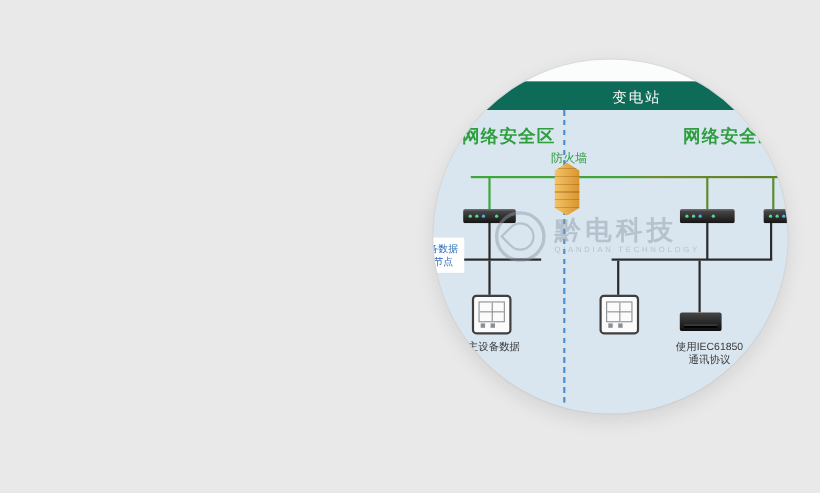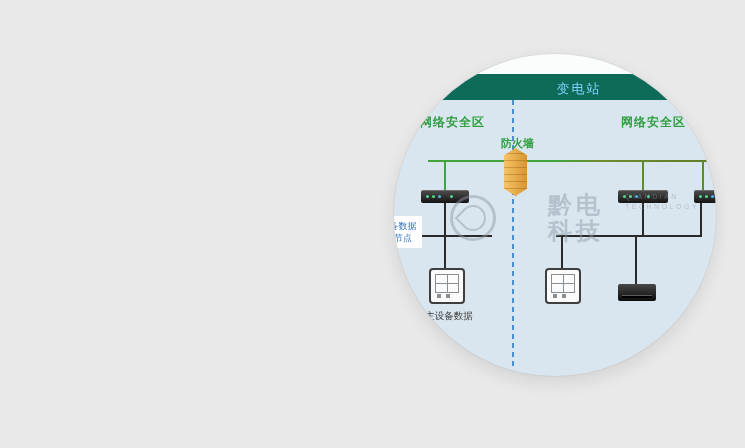--- a/index.html
+++ b/index.html
@@ -14,34 +14,34 @@
   
   .circle{
     position:absolute;left:394px;top:54px;width:322px;height:322px;
     border-radius:50%;overflow:hidden;background:#d9e6f0;
     box-shadow:0 0 0 1px rgba(0,0,0,0.04), 0 6px 18px rgba(0,0,0,0.10);
   }
   .strip-top{position:absolute;left:0;top:0;width:100%;height:20px;background:#fbfcfc;}
   .band{position:absolute;left:0;top:20px;width:100%;height:26px;background:#0e6b57;}
   .band-title{
     position:absolute;left:0;right:0;top:6px;text-align:center;padding-left:48px;
-    color:#7dd3fc;font-size:13px;letter-spacing:2px;
-  }
-
-  .zone{position:absolute;color:#2f9e3f;font-size:12px;font-weight:bold;letter-spacing:1px;white-space:nowrap;}
+    color:#ffffff;font-size:13px;letter-spacing:2px;
+  }
+
+  .zone{position:absolute;color:#2f9e3f;font-size:16px;font-weight:bold;letter-spacing:1px;white-space:nowrap;}
   .zone-left{left:26px;top:60px;}
   .zone-right{left:227px;top:60px;}
 
   .dashed-line{
     position:absolute;left:118px;top:46px;width:2px;height:266px;
     background:repeating-linear-gradient(180deg,#4b8ed2 0 5px,transparent 5px 9px);
     z-index:1;
   }
 
-  .fw-label{position:absolute;left:95px;top:82px;color:#2f9e3f;font-size:11px;font-weight:bold;white-space:nowrap;z-index:2;padding-left:12px;}
+  .fw-label{position:absolute;left:95px;top:82px;color:#2f9e3f;font-size:11px;font-weight:normal;white-space:nowrap;z-index:2;padding-left:12px;}
 
   .green-line{
     position:absolute;left:34px;top:106px;width:284px;height:2px;
     background:linear-gradient(90deg,#3fa63c 0 45%,#6f8c2d 60%,#5d7e28);
     z-index:1;
   }
   .green-stub{position:absolute;width:2px;background:#3fa63c;z-index:1;}
   .stub-left{left:50px;top:107px;height:30px;}
   .stub-right{left:248px;top:107px;height:30px;background:#5d8c2e;}
   .stub-edge{left:308px;top:107px;height:30px;background:#5d8c2e;}
@@ -123,21 +123,21 @@
     color:#8e9aa5;opacity:0.48;pointer-events:none;
   }
   .wm-logo{
     position:relative;width:40px;height:40px;border:3px solid currentColor;border-radius:50%;
     margin-right:8px;flex:none;
   }
   .wm-logo::before{
     content:"";position:absolute;left:7px;top:7px;width:22px;height:22px;
     border:2px solid currentColor;border-radius:50% 50% 50% 0;transform:rotate(45deg);
   }
-  .wm-text{display:flex;flex-direction:row;margin-left:44px;}
+  .wm-text{display:flex;flex-direction:column;}
   .wm-cn{font-size:24px;font-weight:bold;letter-spacing:4px;line-height:26px;}
   .wm-en{font-size:7px;letter-spacing:2.5px;line-height:10px;}
 </style>
 </head>
 <body>
 
 <div class="stage">
   <div class="circle">
 
     <div class="strip-top"></div>
@@ -178,20 +178,24 @@
       <div>接入节点</div>
     </div>
 
     <div class="panel panel-left"></div>
     <div class="panel panel-center"></div>
     <div class="blackbox"></div>
 
     <div class="dev-label lbl-left">
       <div>主设备数据</div>
     </div>
+    <div class="dev-label lbl-right">
+      <div>使用IEC61850</div>
+      <div>通讯协议</div>
+    </div>
 
     <div class="watermark">
       <div class="wm-logo"></div>
       <div class="wm-text">
         <div class="wm-cn">黔电科技</div>
         <div class="wm-en">QIANDIAN TECHNOLOGY</div>
       </div>
     </div>
 
   </div>

